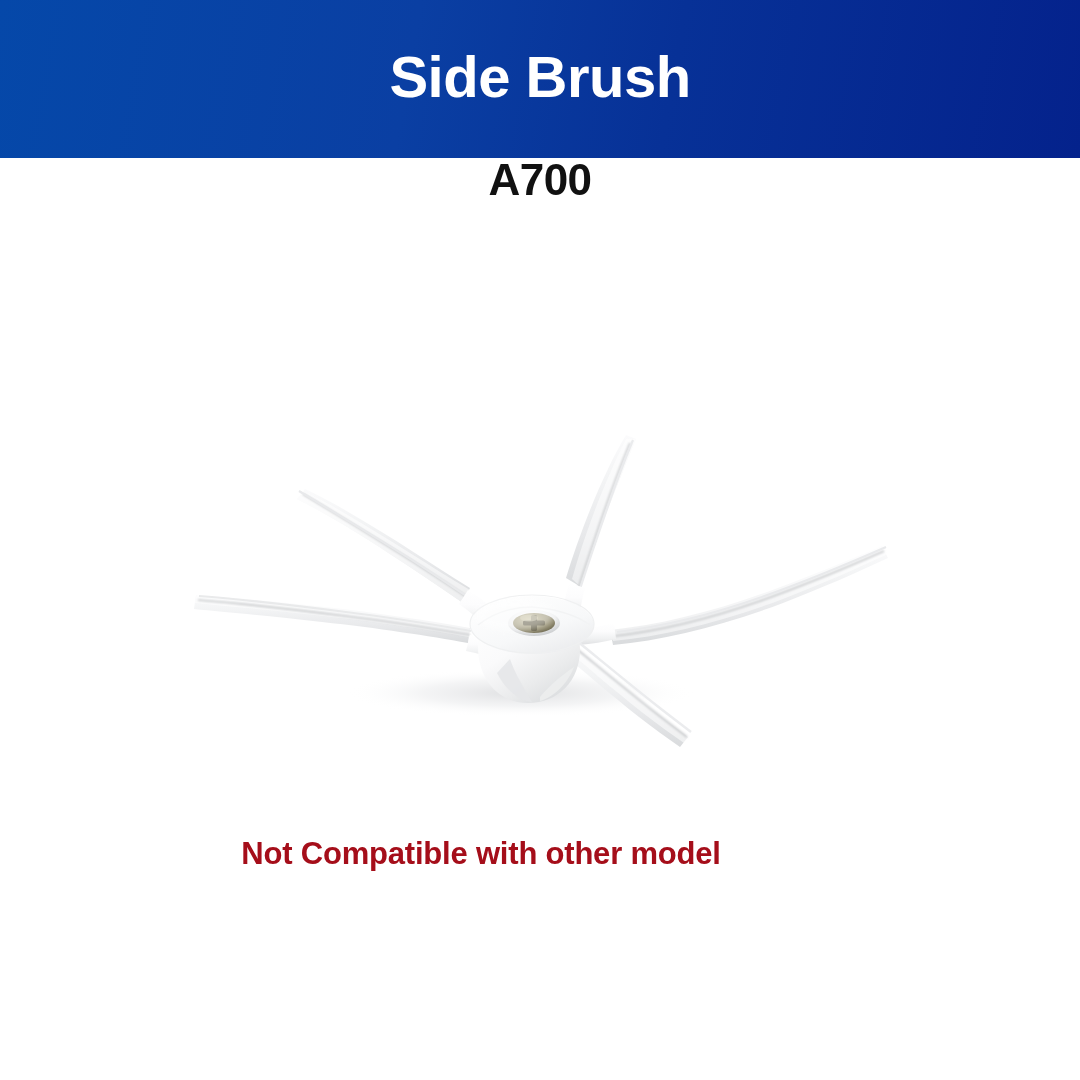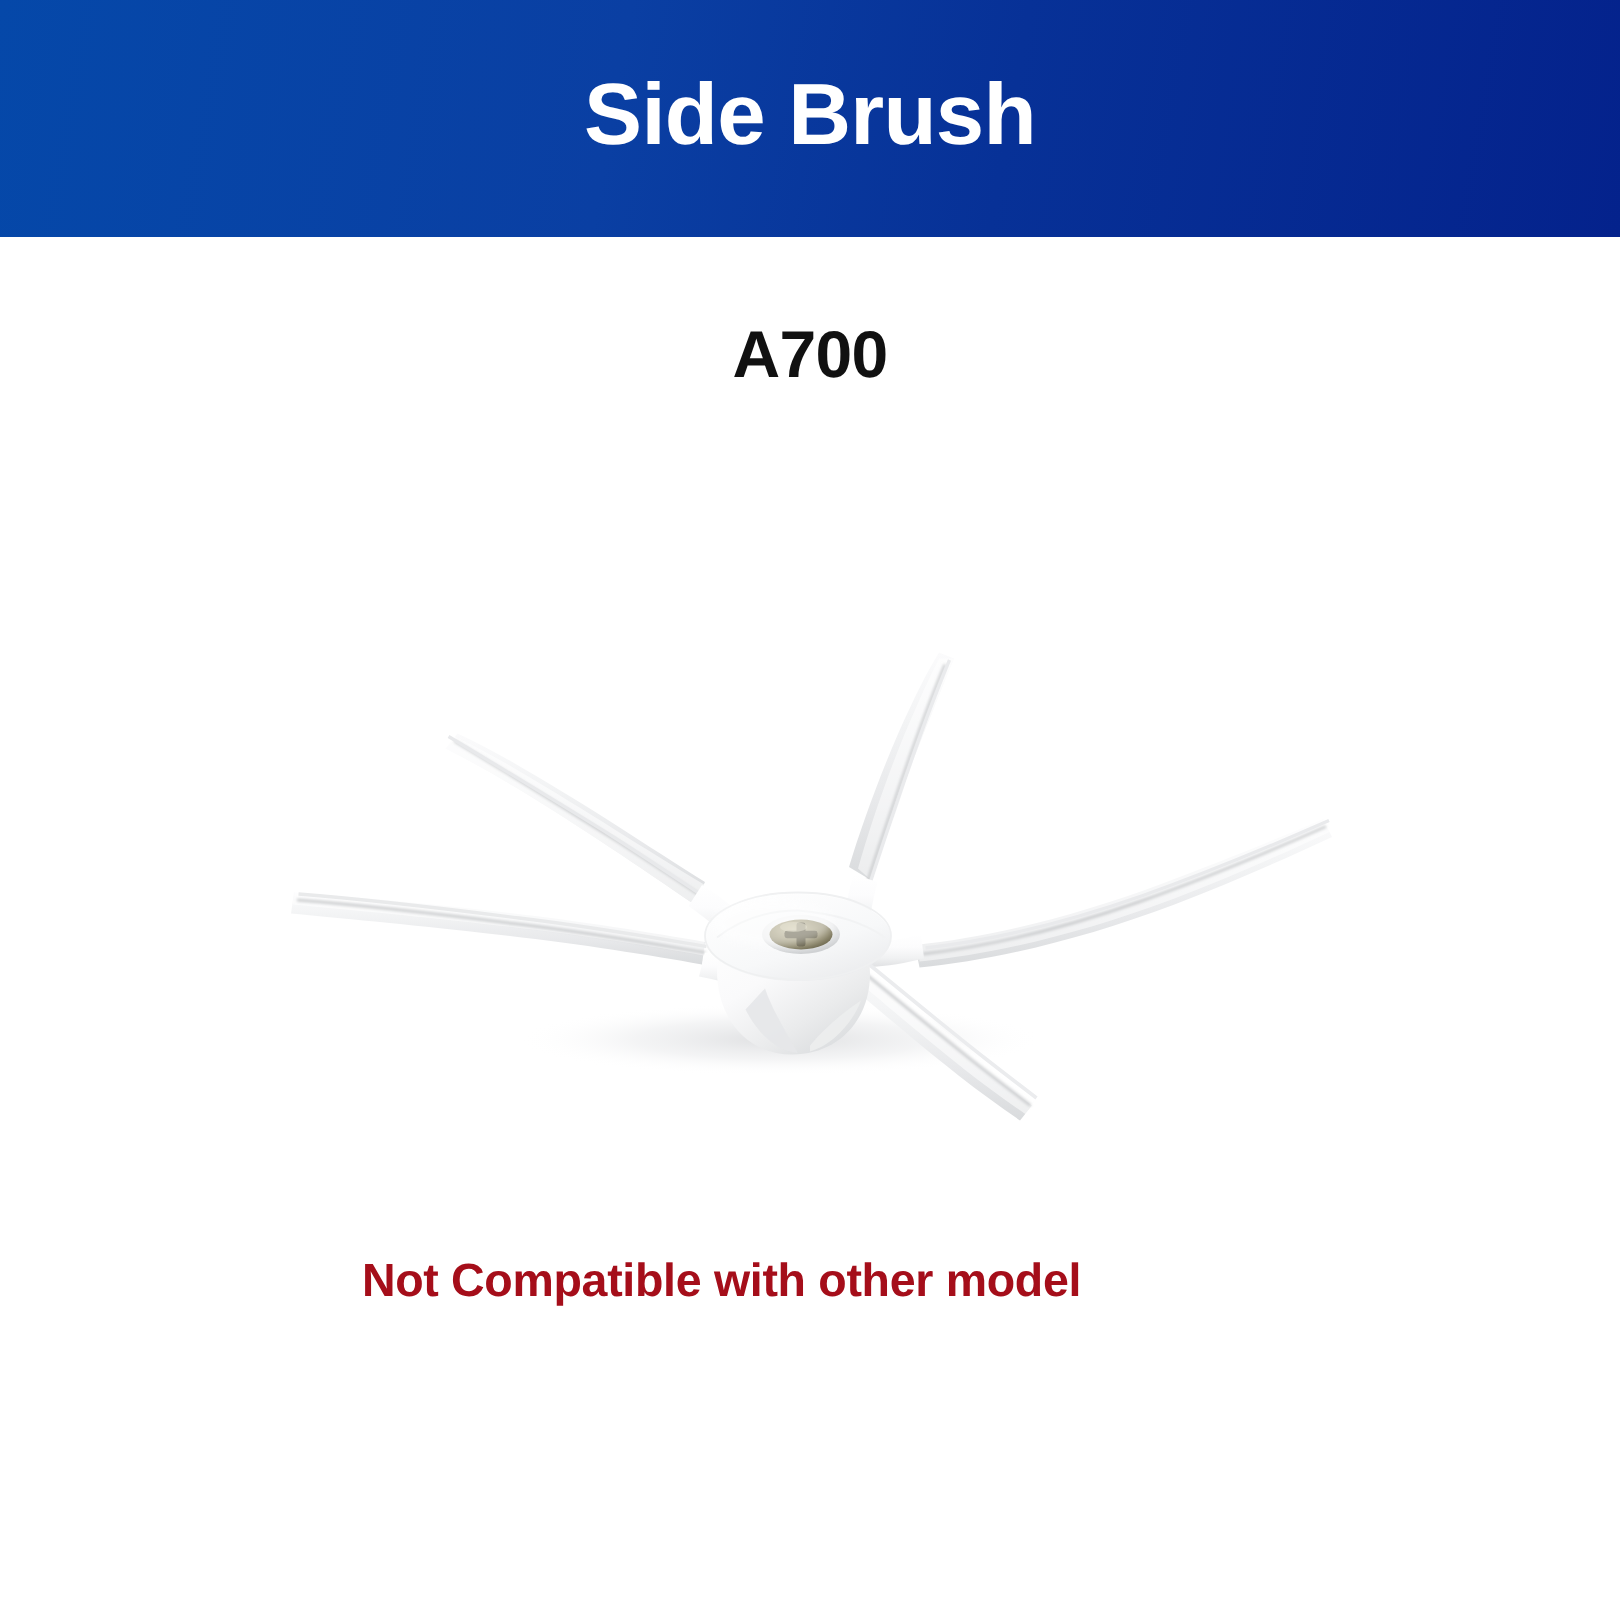--- a/index.html
+++ b/index.html
@@ -53,21 +53,20 @@
   .content {
     flex: 1 1 auto;
     position: relative;
     display: flex;
     flex-direction: column;
     align-items: center;
     background: #ffffff;
   }
 
   .model-label {
-    margin-top: 57px;
     font-size: 44px;
     font-weight: 700;
     color: #111111;
     letter-spacing: -0.5px;
     line-height: 1;
     text-align: center;
   }
 
   
   .product-stage {

